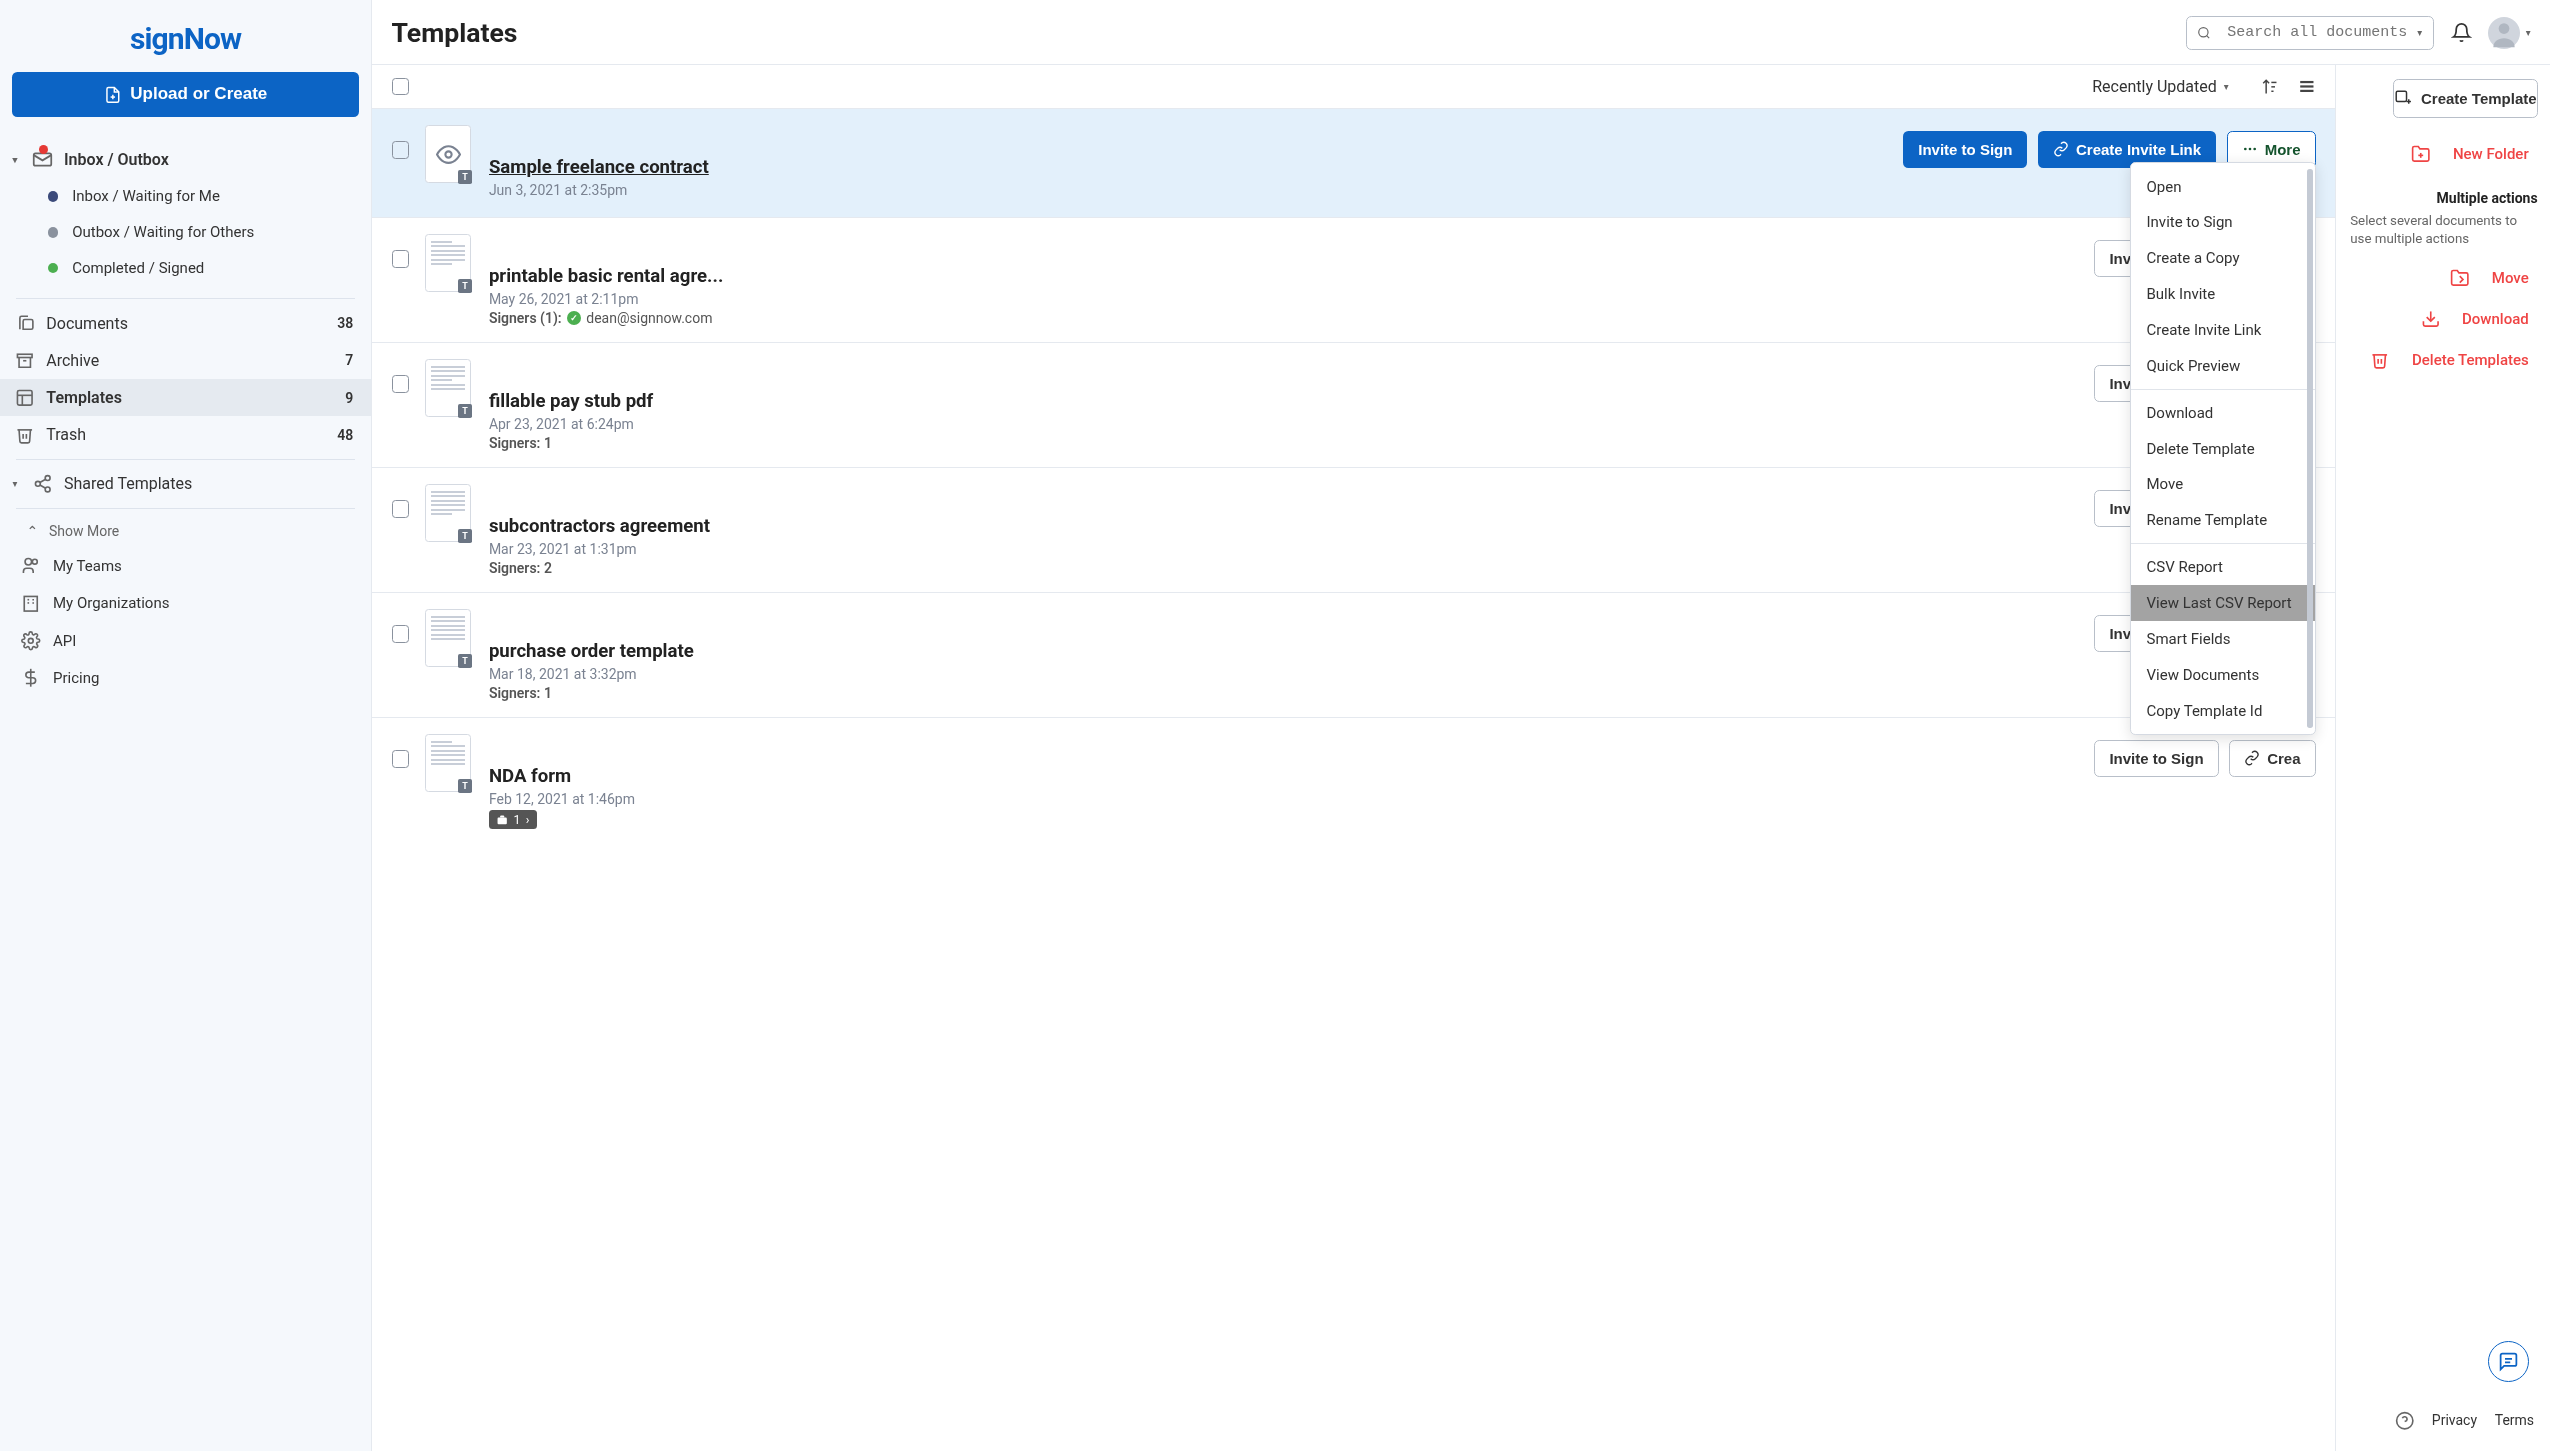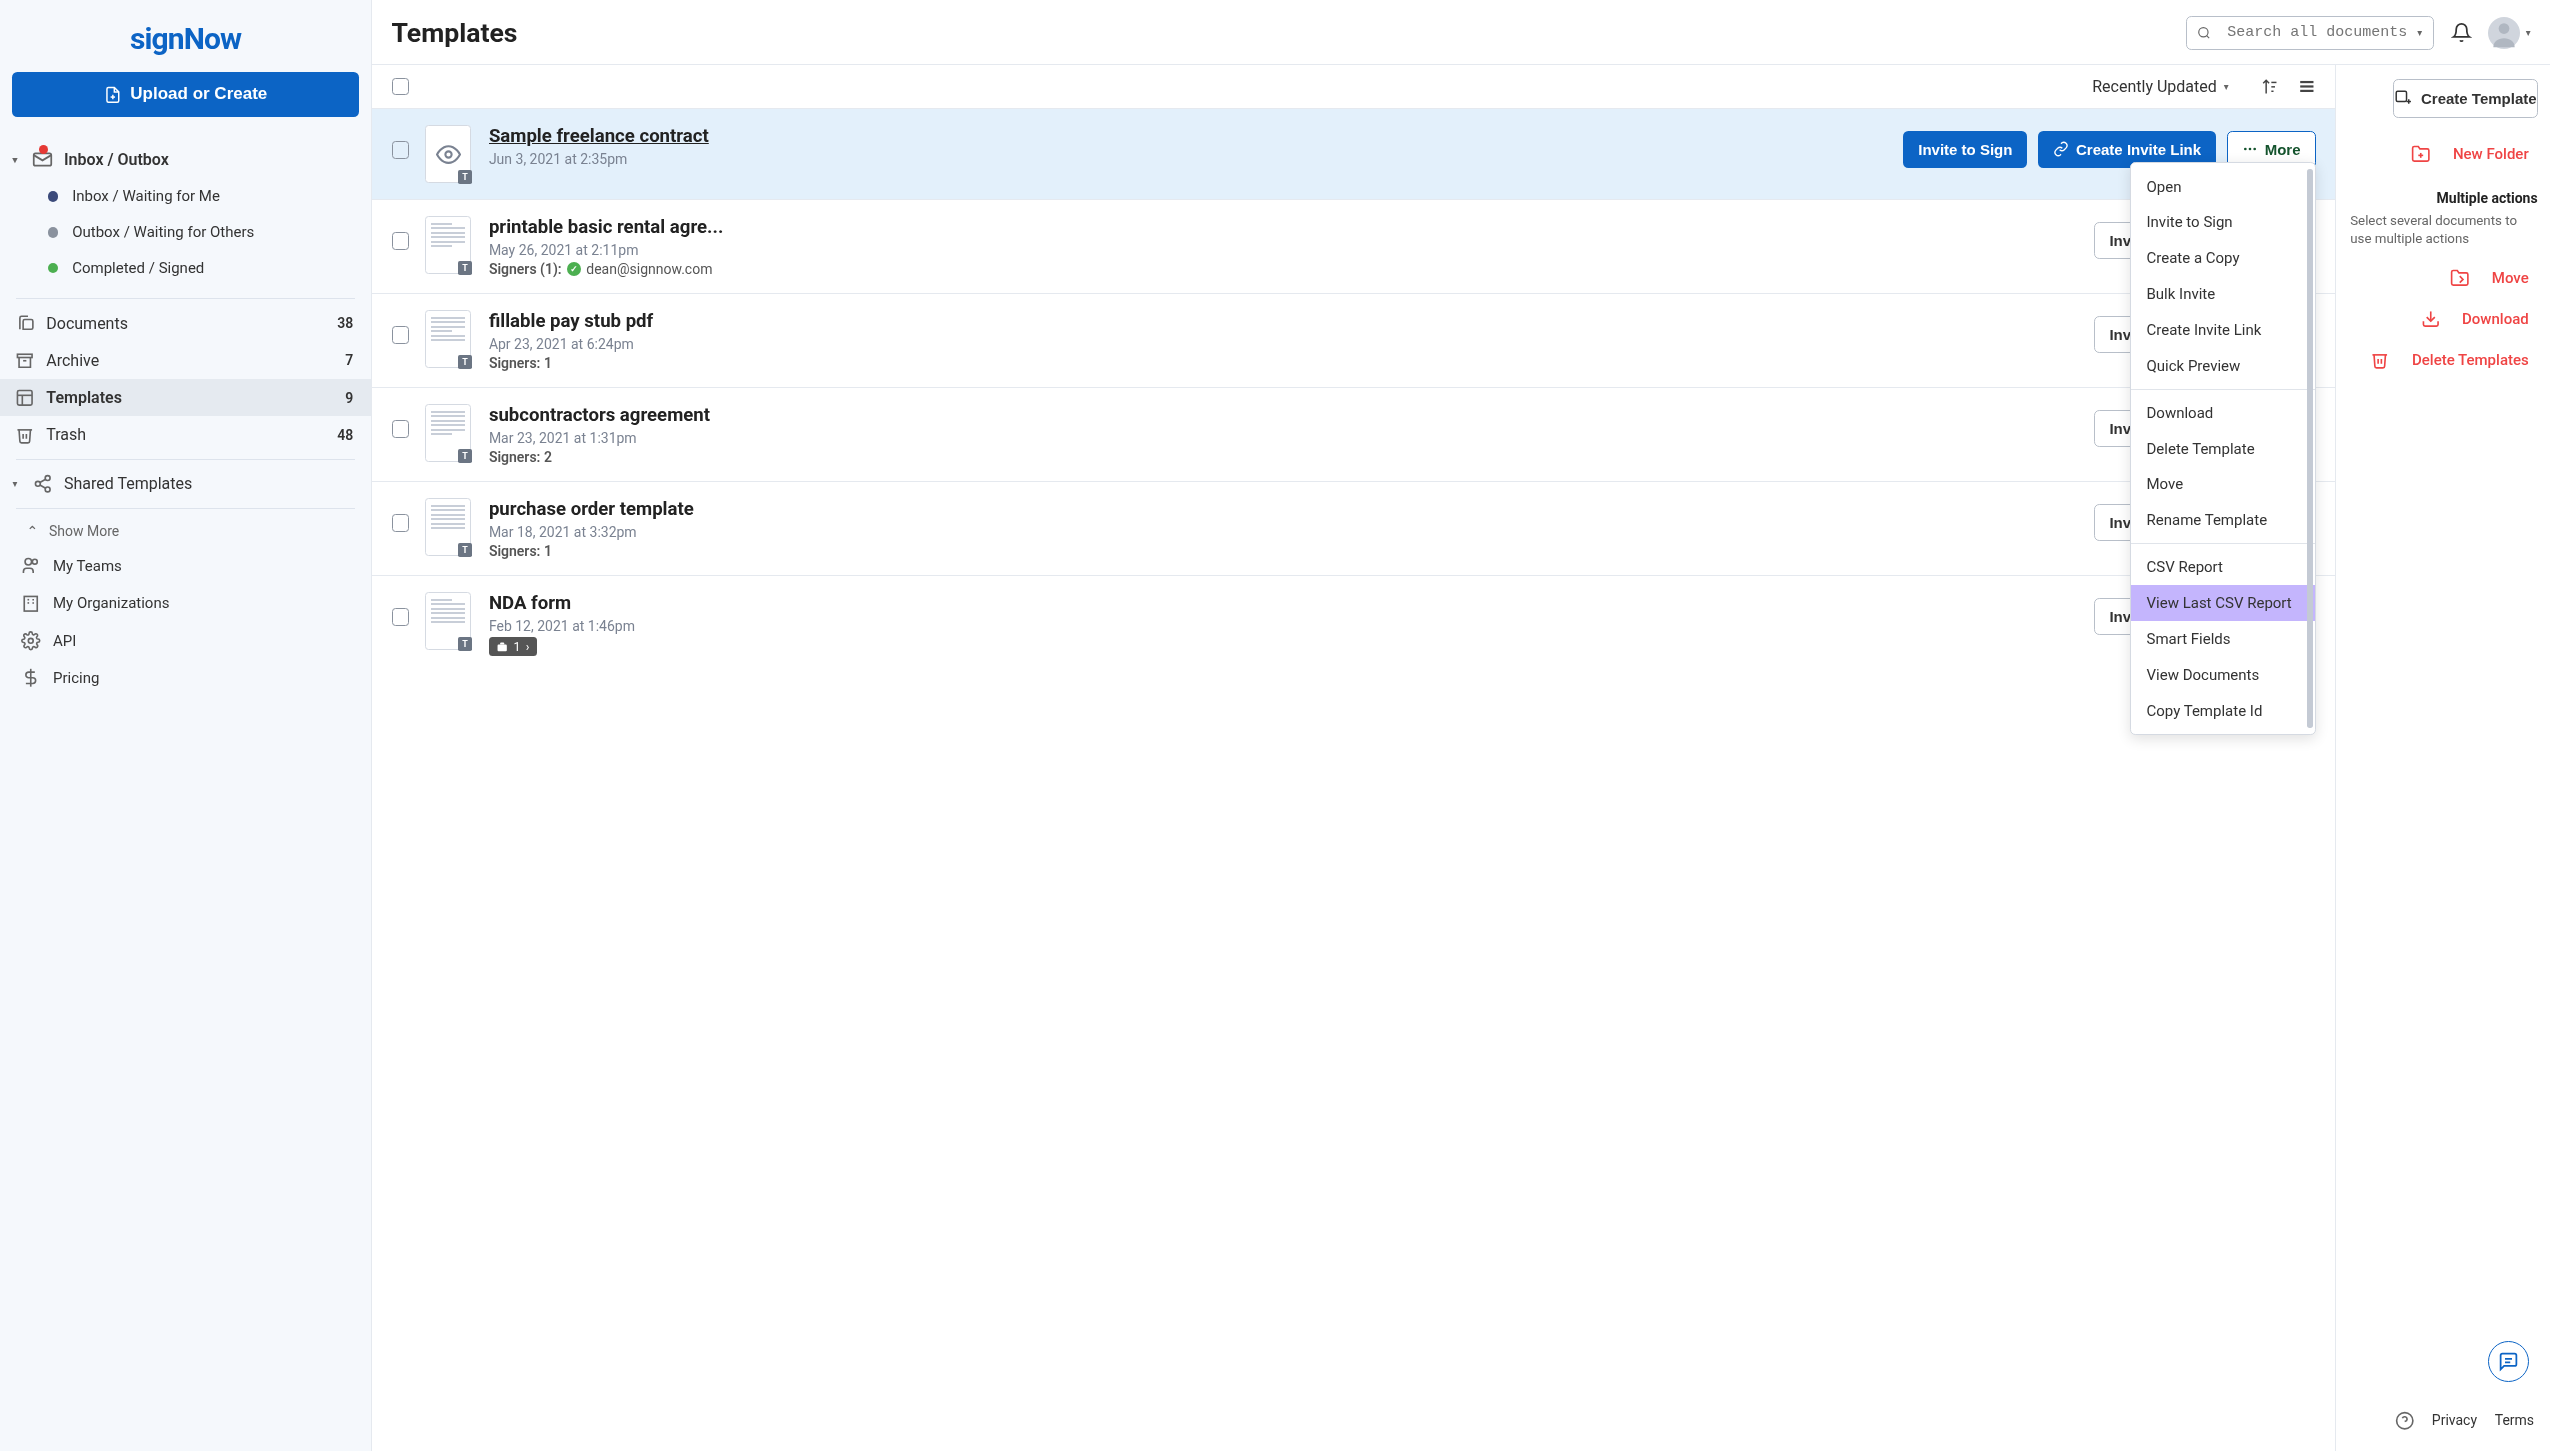--- a/index.html
+++ b/index.html
@@ -53,38 +53,38 @@
 .doc-row { display: flex; align-items: flex-start; padding: 16px 19.5px; border-top: 0.9px solid #e5e9ef; position: relative; }
 .doc-row.selected { background: #e3f0fb; }
 .row-checkbox { width: 17.7px; height: 17.7px; border: 1.8px solid #8a929e; border-radius: 3.5px; margin-right: 16px; margin-top: 16px; cursor: pointer; flex-shrink: 0; }
 .thumb { width: 46px; height: 58px; background: #fff; border: 0.9px solid #d5dae2; border-radius: 3.5px; margin-right: 17.7px; position: relative; flex-shrink: 0; display: flex; align-items: center; justify-content: center; }
 .thumb .eye { color: #7a8291; }
 .thumb-lines { position: absolute; top: 5.3px; left: 5.3px; right: 5.3px; }
 .tl { height: 1.8px; background: #c8ced8; margin-bottom: 2.7px; }
 .tl.short { width: 60%; }
 .t-badge { position: absolute; bottom: -1.8px; right: -1.8px; width: 14px; height: 14px; background: #6b7583; color: #fff; font-size: 8.9px; font-weight: 700; display: flex; align-items: center; justify-content: center; border-radius: 1.8px; }
 .doc-info { flex: 1; min-width: 0; }
-.doc-title { font-size: 18.6px; font-weight: 700; color: #222; margin-bottom: 3.5px; white-space: nowrap; overflow: hidden; text-overflow: ellipsis; }
+.doc-title { font-size: 18.6px; font-weight: 700; color: #222; margin-bottom: 3.5px; white-space: nowrap; overflow: hidden; text-overflow: ellipsis; margin-top: 31px; }
 .doc-title.underlined { text-decoration: underline; }
 .doc-date { font-size: 14px; color: #7a8291; margin-bottom: 3.5px; }
 .doc-signers { font-size: 14px; color: #555; font-weight: 600; display: flex; align-items: center; gap: 5.3px; }
 .doc-signers .email { font-weight: 400; color: #555; }
 .check-circle { width: 14px; height: 14px; background: #4caf50; border-radius: 50%; display: inline-flex; align-items: center; justify-content: center; color: #fff; font-size: 8.9px; }
 .briefcase-badge { display: inline-flex; align-items: center; background: #555; color: #fff; border-radius: 3.5px; padding: 1.8px 7px; font-size: 12.4px; gap: 5.3px; }
 .row-actions { display: flex; gap: 10.6px; align-items: center; flex-shrink: 0; margin-top: 5.3px; }
 .btn { border-radius: 5.3px; padding: 8.9px 14px; font-size: 15px; font-weight: 600; cursor: pointer; display: inline-flex; align-items: center; gap: 7px; border: 0.9px solid transparent; }
 .btn-primary { background: #0c64c5; color: #fff; }
 .btn-outline { background: #fff; border-color: #b8bfc9; color: #333; }
 .btn-outline-active { background: #fff; border: 1.8px solid #0c64c5; color: #14532d; }
 
 
 .dropdown { position: absolute; top: 53px; right: 19.5px; width: 186px; background: #fff; border: 0.9px solid #d5dae2; border-radius: 5.3px; box-shadow: 0 3.5px 14px rgba(0,0,0,0.12); z-index: 100; padding: 5.3px 0; }
 .dd-scroll { position: absolute; top: 5.3px; right: 1.8px; bottom: 5.3px; width: 5.3px; background: #c4cad4; border-radius: 2.7px; }
 .dd-item { padding: 8.9px 16px; font-size: 15px; color: #333; cursor: pointer; }
-.dd-item.highlighted { background: #c4b5fd; }
+.dd-item.highlighted { background: #a3a3a3; }
 .dd-divider { height: 0.9px; background: #e0e4ea; margin: 5.3px 0; }
 
 
 .right-panel { width: 214px; padding: 14px 12.4px; flex-shrink: 0; display: flex; flex-direction: column; align-items: flex-end; }
 .rp-btn { border: 0.9px solid #b8bfc9; border-radius: 5.3px; padding: 9.7px 0; font-size: 15px; font-weight: 600; color: #333; background: #fff; cursor: pointer; display: flex; align-items: center; justify-content: center; gap: 8.9px; margin-bottom: 16px; }
 .rp-link { display: flex; align-items: center; gap: 22px; padding: 10.6px 8.9px; color: #ef4444; font-size: 15px; font-weight: 500; cursor: pointer; }
 .rp-section-title { font-size: 14px; font-weight: 700; color: #222; margin: 16px 0 5.3px 1.8px; }
 .rp-section-desc { font-size: 13.3px; color: #666; margin: 0 0 8.9px 1.8px; line-height: 1.4; }
 .rp-footer { margin-top: auto; display: flex; align-items: center; gap: 17.7px; padding: 7px 3.5px; font-size: 14px; color: #333; }
 .rp-footer .help-icon { color: #666; cursor: pointer; }

